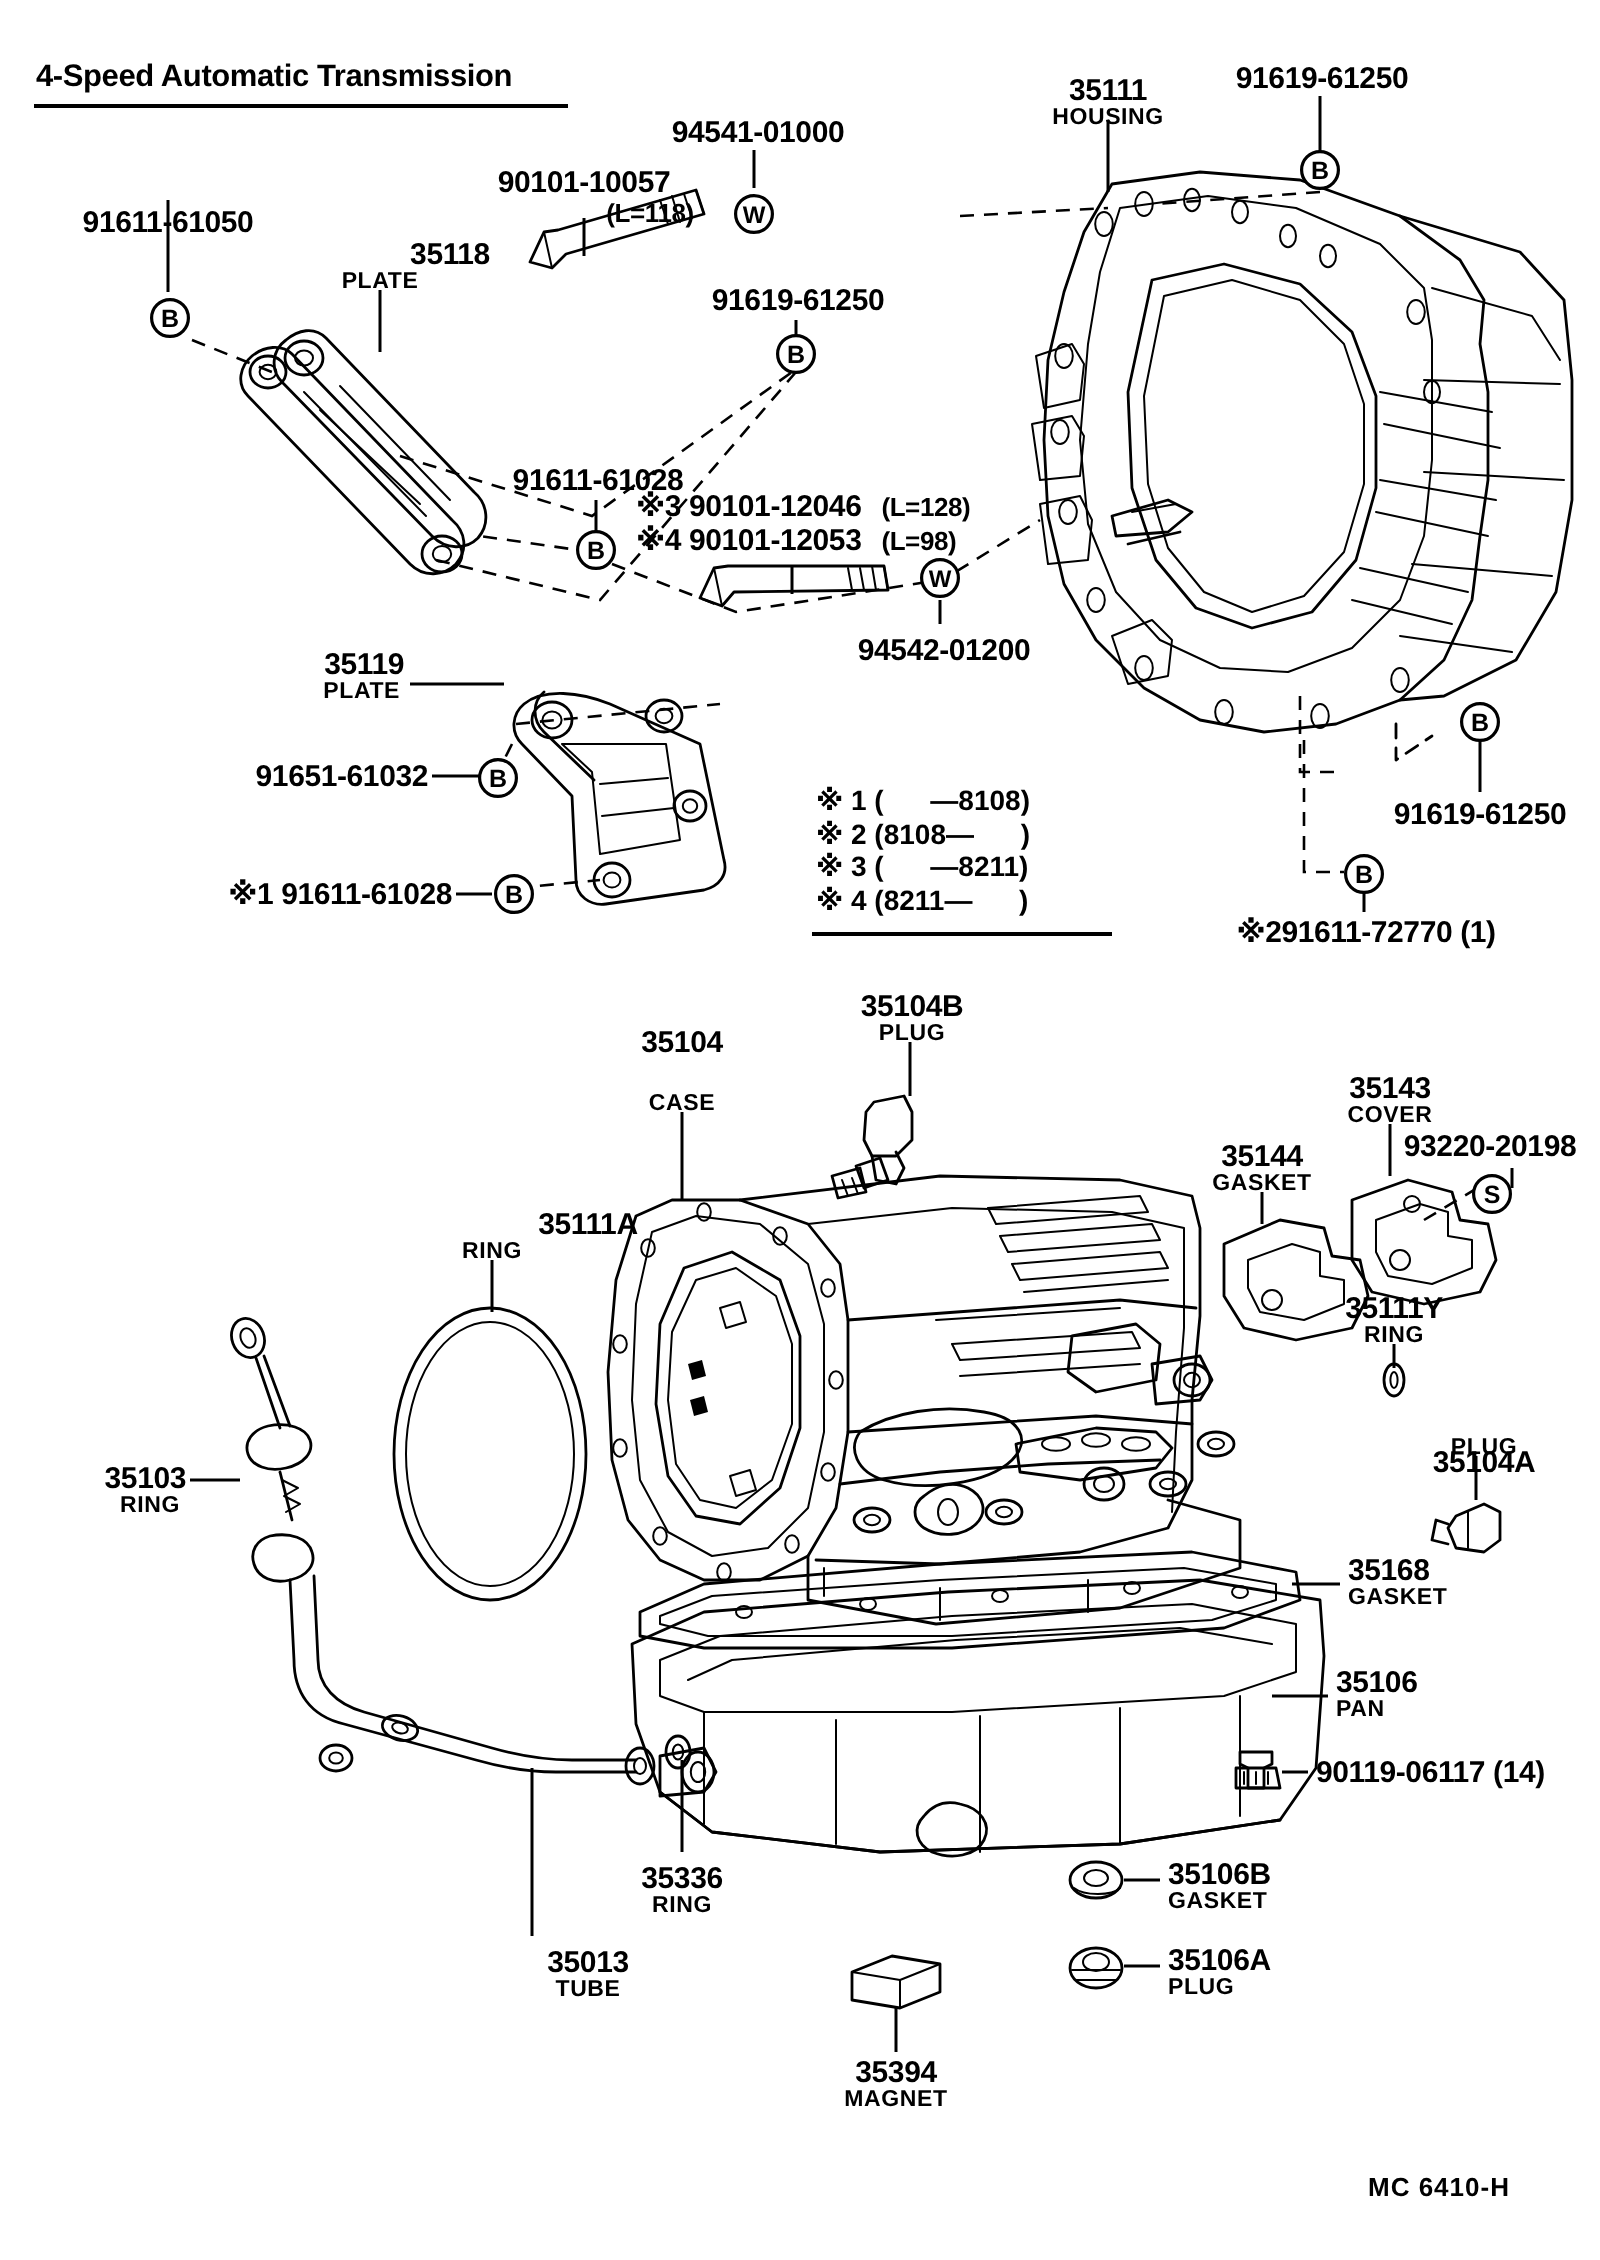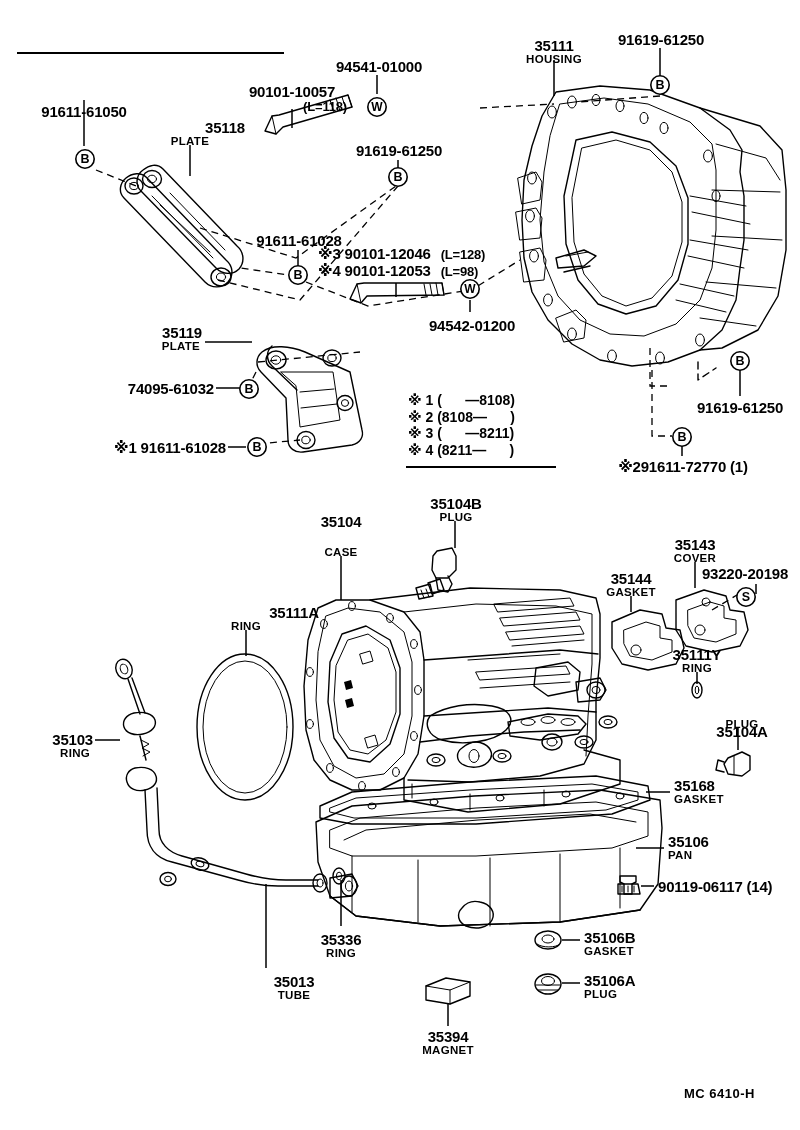--- a/index.html
+++ b/index.html
@@ -31,20 +31,21 @@
   
   #legend{position:absolute;left:408px;top:392px;font-size:14px;font-weight:bold;line-height:16.5px;}
   #legend .row{display:block;white-space:pre;}
   #legend-rule{position:absolute;left:406px;top:466px;width:150px;height:2px;background:#000;}
 </style>
 </head>
 <body>
 
 <div class="sheet">
 
+  <div id="title">4-Speed Automatic Transmission</div>
   <div id="title-rule"></div>
 
   <svg class="art" viewBox="0 0 800 1130">
     <defs>
       <style>
         .ln{fill:none;stroke:#000;stroke-width:1.4;stroke-linejoin:round;stroke-linecap:round;}
         .lnT{fill:none;stroke:#000;stroke-width:1.0;stroke-linejoin:round;stroke-linecap:round;}
         .ldr{fill:none;stroke:#000;stroke-width:1.5;}
         .dash{fill:none;stroke:#000;stroke-width:1.3;stroke-dasharray:7 5;}
         .fillB{fill:#000;}
@@ -478,21 +479,21 @@
   <div class="lbl pn" style="left:318px;top:263px;">
     <span>※4 90101-12053</span>
     <span style="margin-left:6px;font-size:13px;">(L=98)</span>
   </div>
 
   <div class="lbl pn center" style="left:472px;top:318px;text-align:right;">94542-01200</div>
 
   <div class="lbl pn right" style="left:202px;top:325px;">35119</div>
   <div class="lbl sub right" style="left:200px;top:341px;">PLATE</div>
 
-  <div class="lbl pn right" style="left:214px;top:381px;">74095-61032</div>
+  <div class="lbl pn right" style="left:214px;top:381px;">91651-61032</div>
 
   <div class="lbl pn right" style="left:226px;top:440px;">※1 91611-61028</div>
 
   <div class="lbl pn center" style="left:740px;top:400px;">91619-61250</div>
 
   <div class="lbl pn center" style="left:683px;top:459px;">※291611-72770 (1)</div>
 
   <div id="legend">
     <span class="row">※ 1 (      —8108)</span>
     <span class="row">※ 2 (8108—      )</span>

